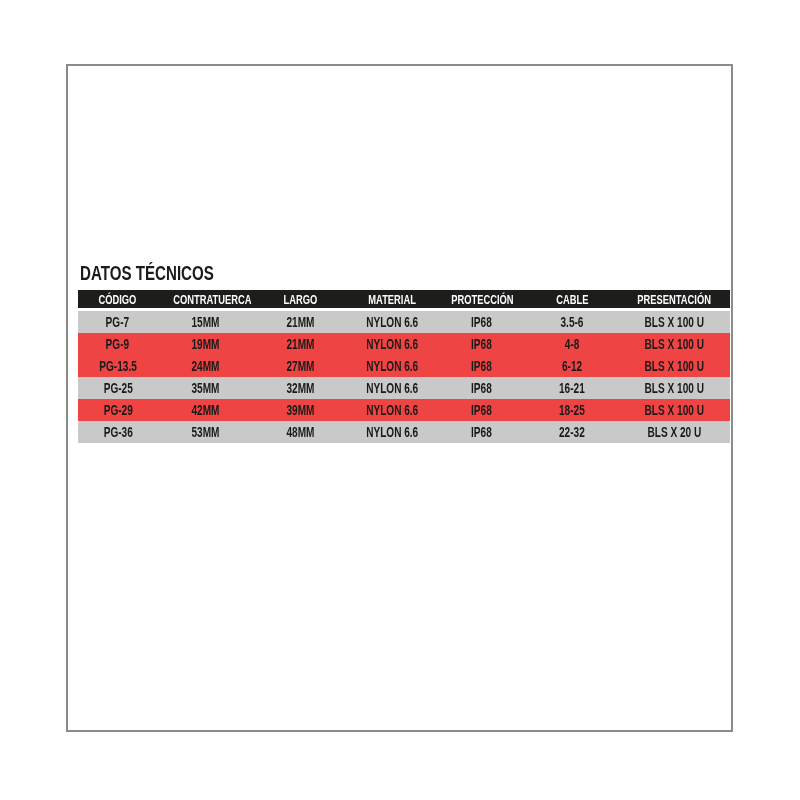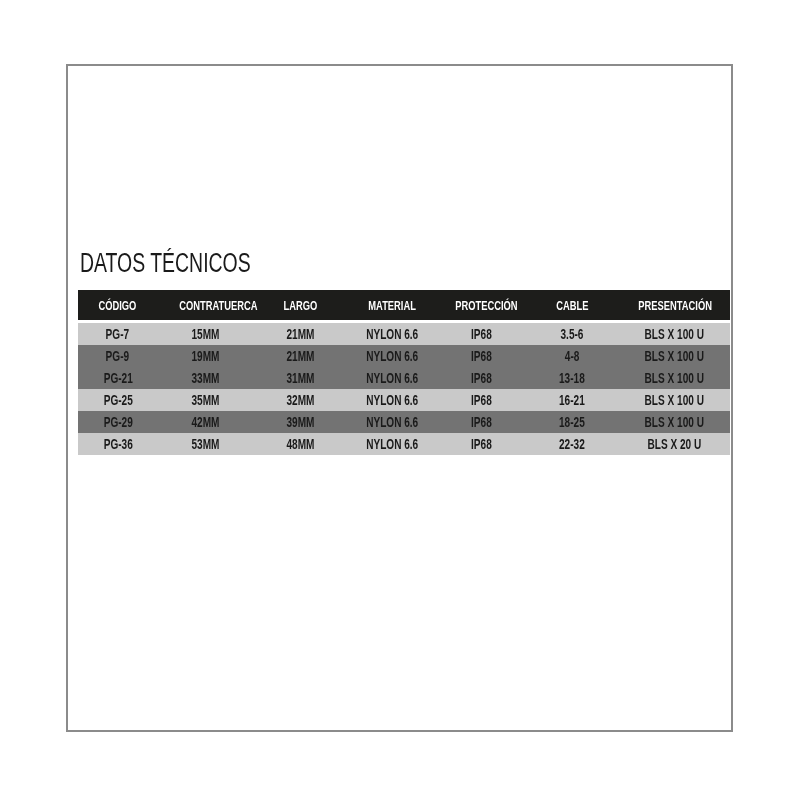--- a/index.html
+++ b/index.html
@@ -24,25 +24,25 @@
     top: 64px;
     width: 667px;
     height: 668px;
     border: 2px solid var(--frame-border, #8b8b8b);
     box-sizing: border-box;
     background: #ffffff;
   }
   .page-title {
     position: absolute;
     left: 80px;
-    top: 248px;
+    top: 258px;
     height: 30px;
     line-height: 30px;
-    font-size: 27px;
-    font-weight: normal;
+    font-size: 21px;
+    font-weight: bold;
     color: var(--text, #1a1a1a);
     white-space: nowrap;
   }
   .page-title .cond { transform-origin: left center; }
   .cond {
     display: inline-block;
     transform: scaleX(0.72);
     transform-origin: center;
     white-space: nowrap;
     letter-spacing: 0px;
@@ -55,36 +55,36 @@
     border-collapse: separate;
     border-spacing: 0;
     table-layout: fixed;
   }
   table.spec thead th {
     background: var(--header-bg, #1d1d1b);
     color: var(--header-text, #ffffff);
     font-size: 13px;
     font-weight: bold;
     height: 18px;
-    padding: 6px;
+    padding: 0;
     text-align: center;
     vertical-align: middle;
     border-bottom: 3px solid #ffffff;
   }
   table.spec tbody td {
     font-size: 14px;
     font-weight: bold;
     color: var(--text, #1a1a1a);
     height: 22px;
     padding: 0;
     text-align: center;
     vertical-align: middle;
   }
   table.spec tbody tr.striped td { background: var(--stripe-bg, #c9c9c9); margin-top: 20px; }
-  table.spec tbody tr.plain td { background: #737373; }
+  table.spec tbody tr.plain td { background: #ef4444; }
   col.c-codigo       { width: 12.2%; }
   col.c-contratuerca { width: 14.8%; }
   col.c-largo        { width: 14.3%; }
   col.c-material     { width: 13.8%; }
   col.c-proteccion   { width: 13.7%; }
   col.c-cable        { width: 14.0%; }
   col.c-presentacion { width: 17.2%; }
 </style>
 </head>
 <body>
@@ -130,26 +130,26 @@
         <tr class="plain">
           <td><span class="cond">PG-9</span></td>
           <td><span class="cond">19MM</span></td>
           <td><span class="cond">21MM</span></td>
           <td><span class="cond">NYLON 6.6</span></td>
           <td><span class="cond">IP68</span></td>
           <td><span class="cond">4-8</span></td>
           <td><span class="cond">BLS X 100 U</span></td>
         </tr>
         <tr class="plain">
-          <td><span class="cond">PG-21</span></td>
-          <td><span class="cond">33MM</span></td>
-          <td><span class="cond">31MM</span></td>
+          <td><span class="cond">PG-13.5</span></td>
+          <td><span class="cond">24MM</span></td>
+          <td><span class="cond">27MM</span></td>
           <td><span class="cond">NYLON 6.6</span></td>
           <td><span class="cond">IP68</span></td>
-          <td><span class="cond">13-18</span></td>
+          <td><span class="cond">6-12</span></td>
           <td><span class="cond">BLS X 100 U</span></td>
         </tr>
         <tr class="striped">
           <td><span class="cond">PG-25</span></td>
           <td><span class="cond">35MM</span></td>
           <td><span class="cond">32MM</span></td>
           <td><span class="cond">NYLON 6.6</span></td>
           <td><span class="cond">IP68</span></td>
           <td><span class="cond">16-21</span></td>
           <td><span class="cond">BLS X 100 U</span></td>

